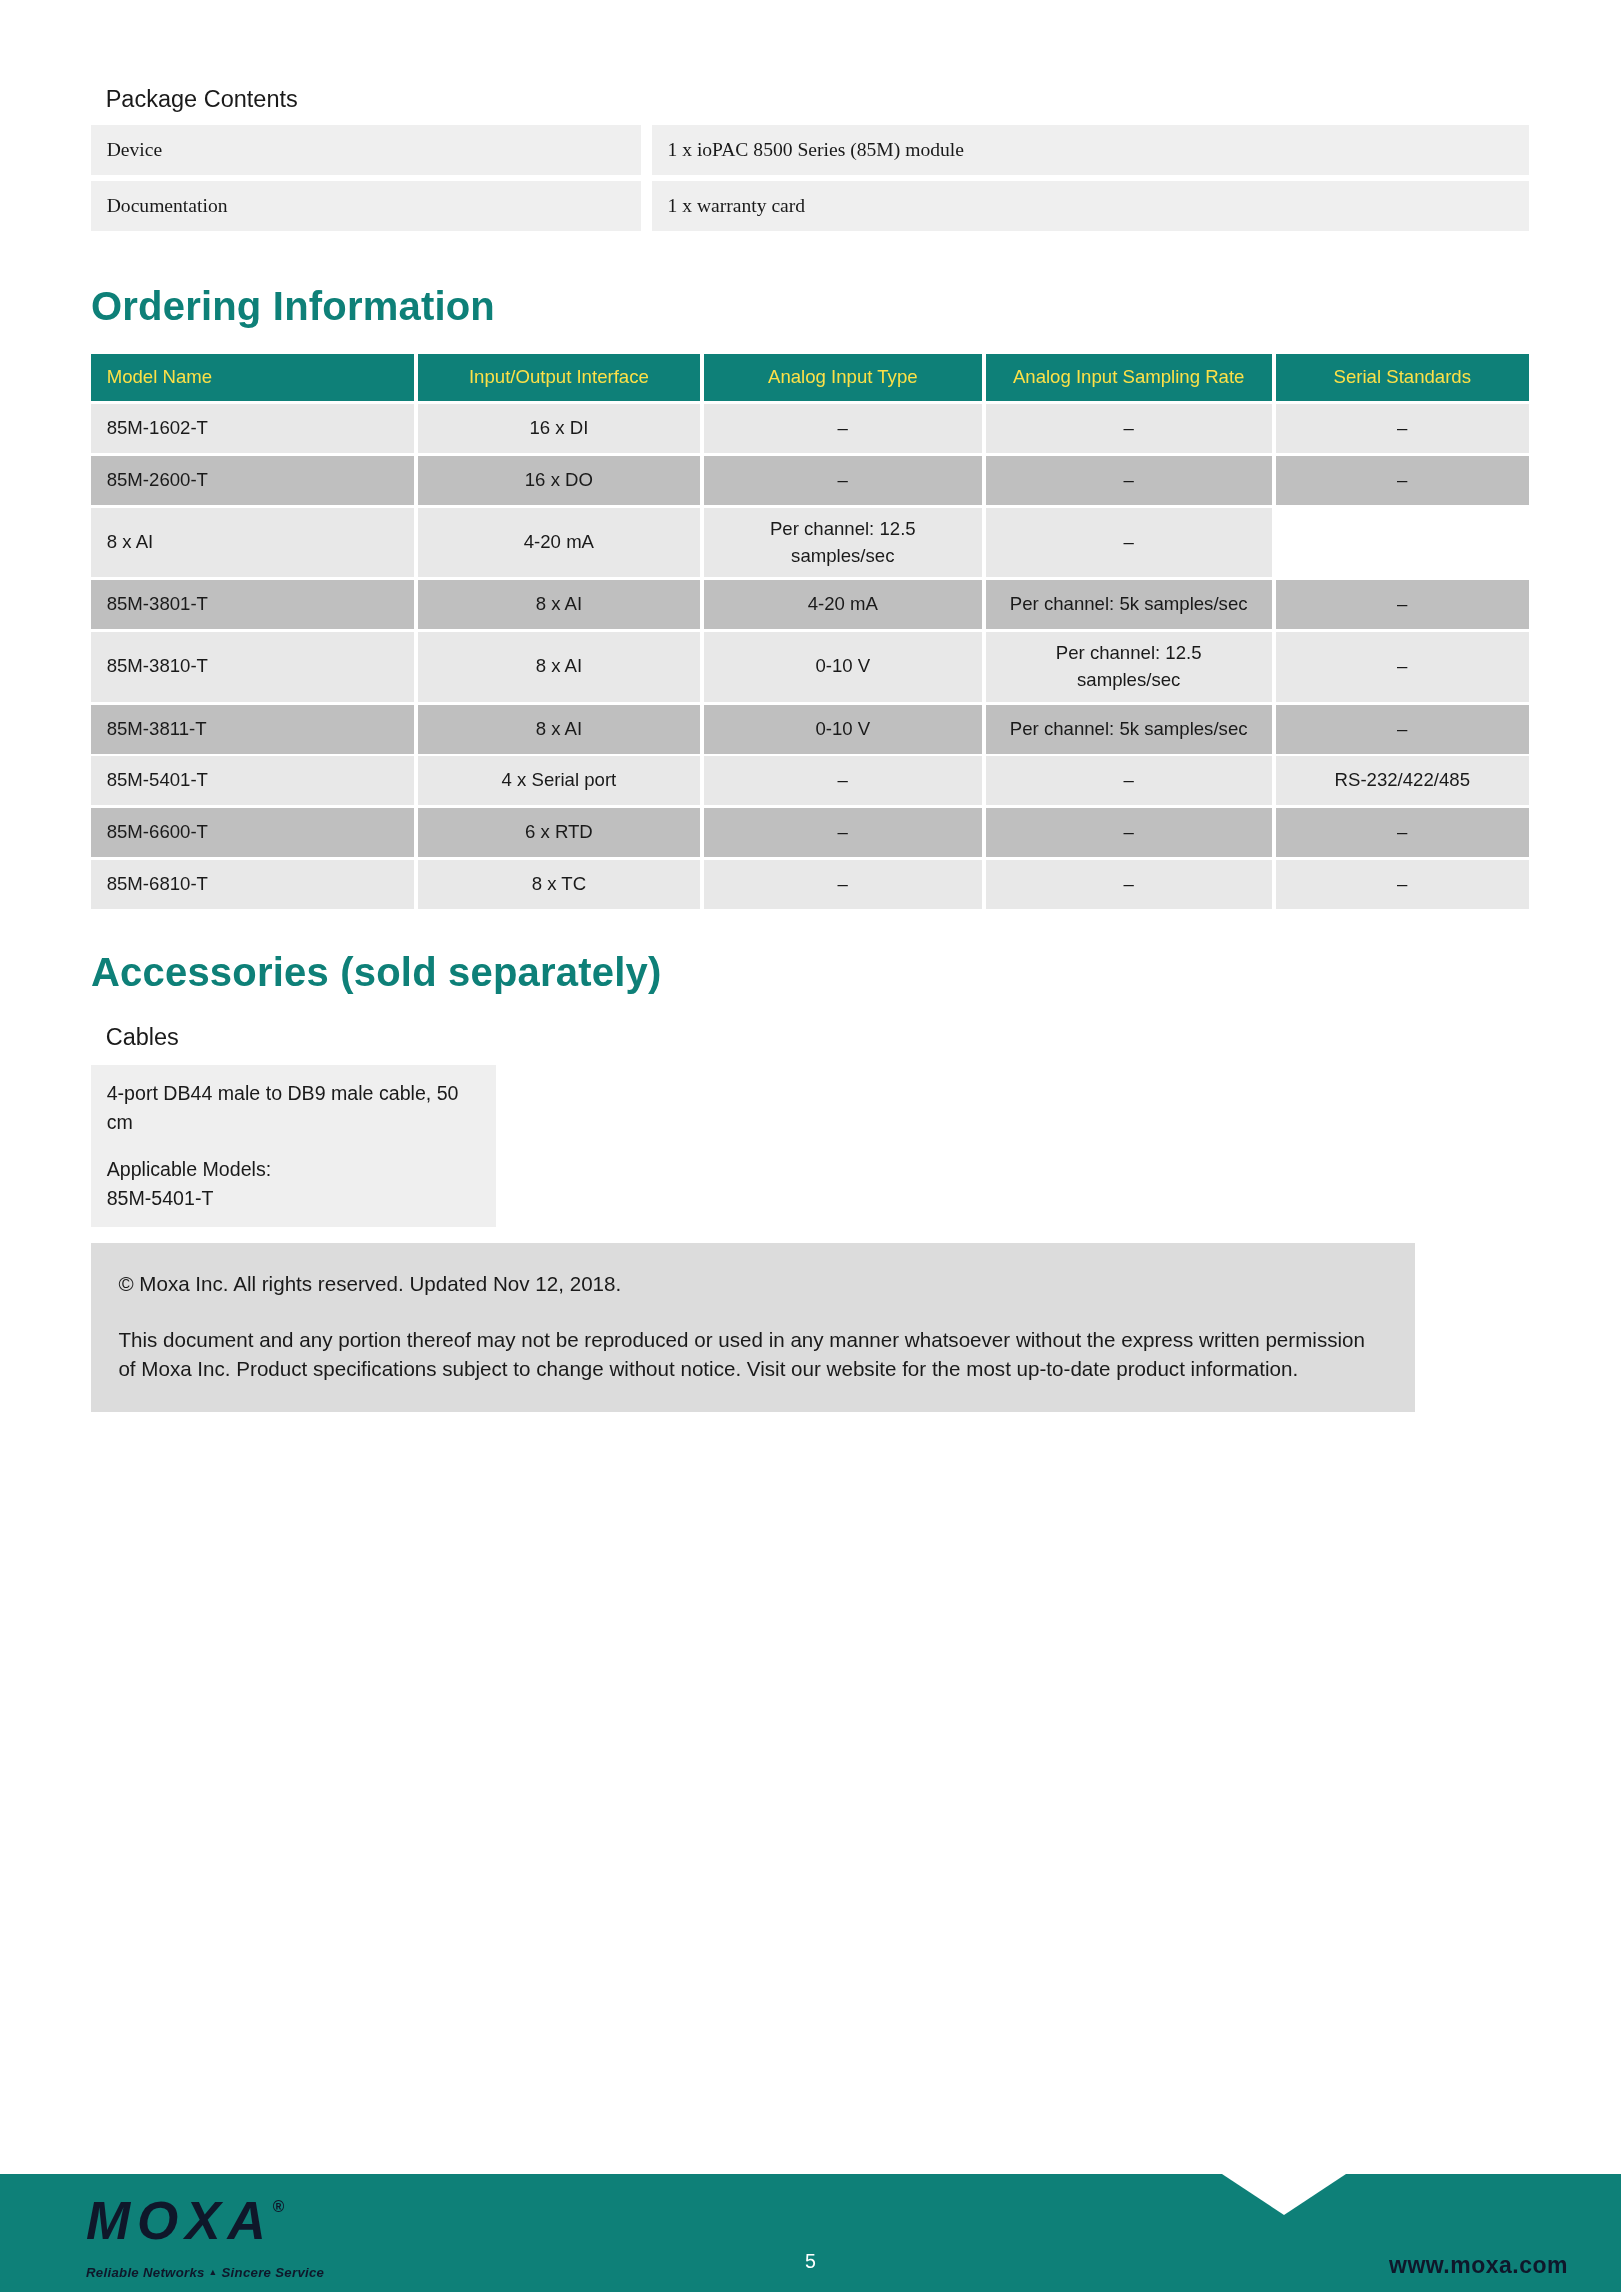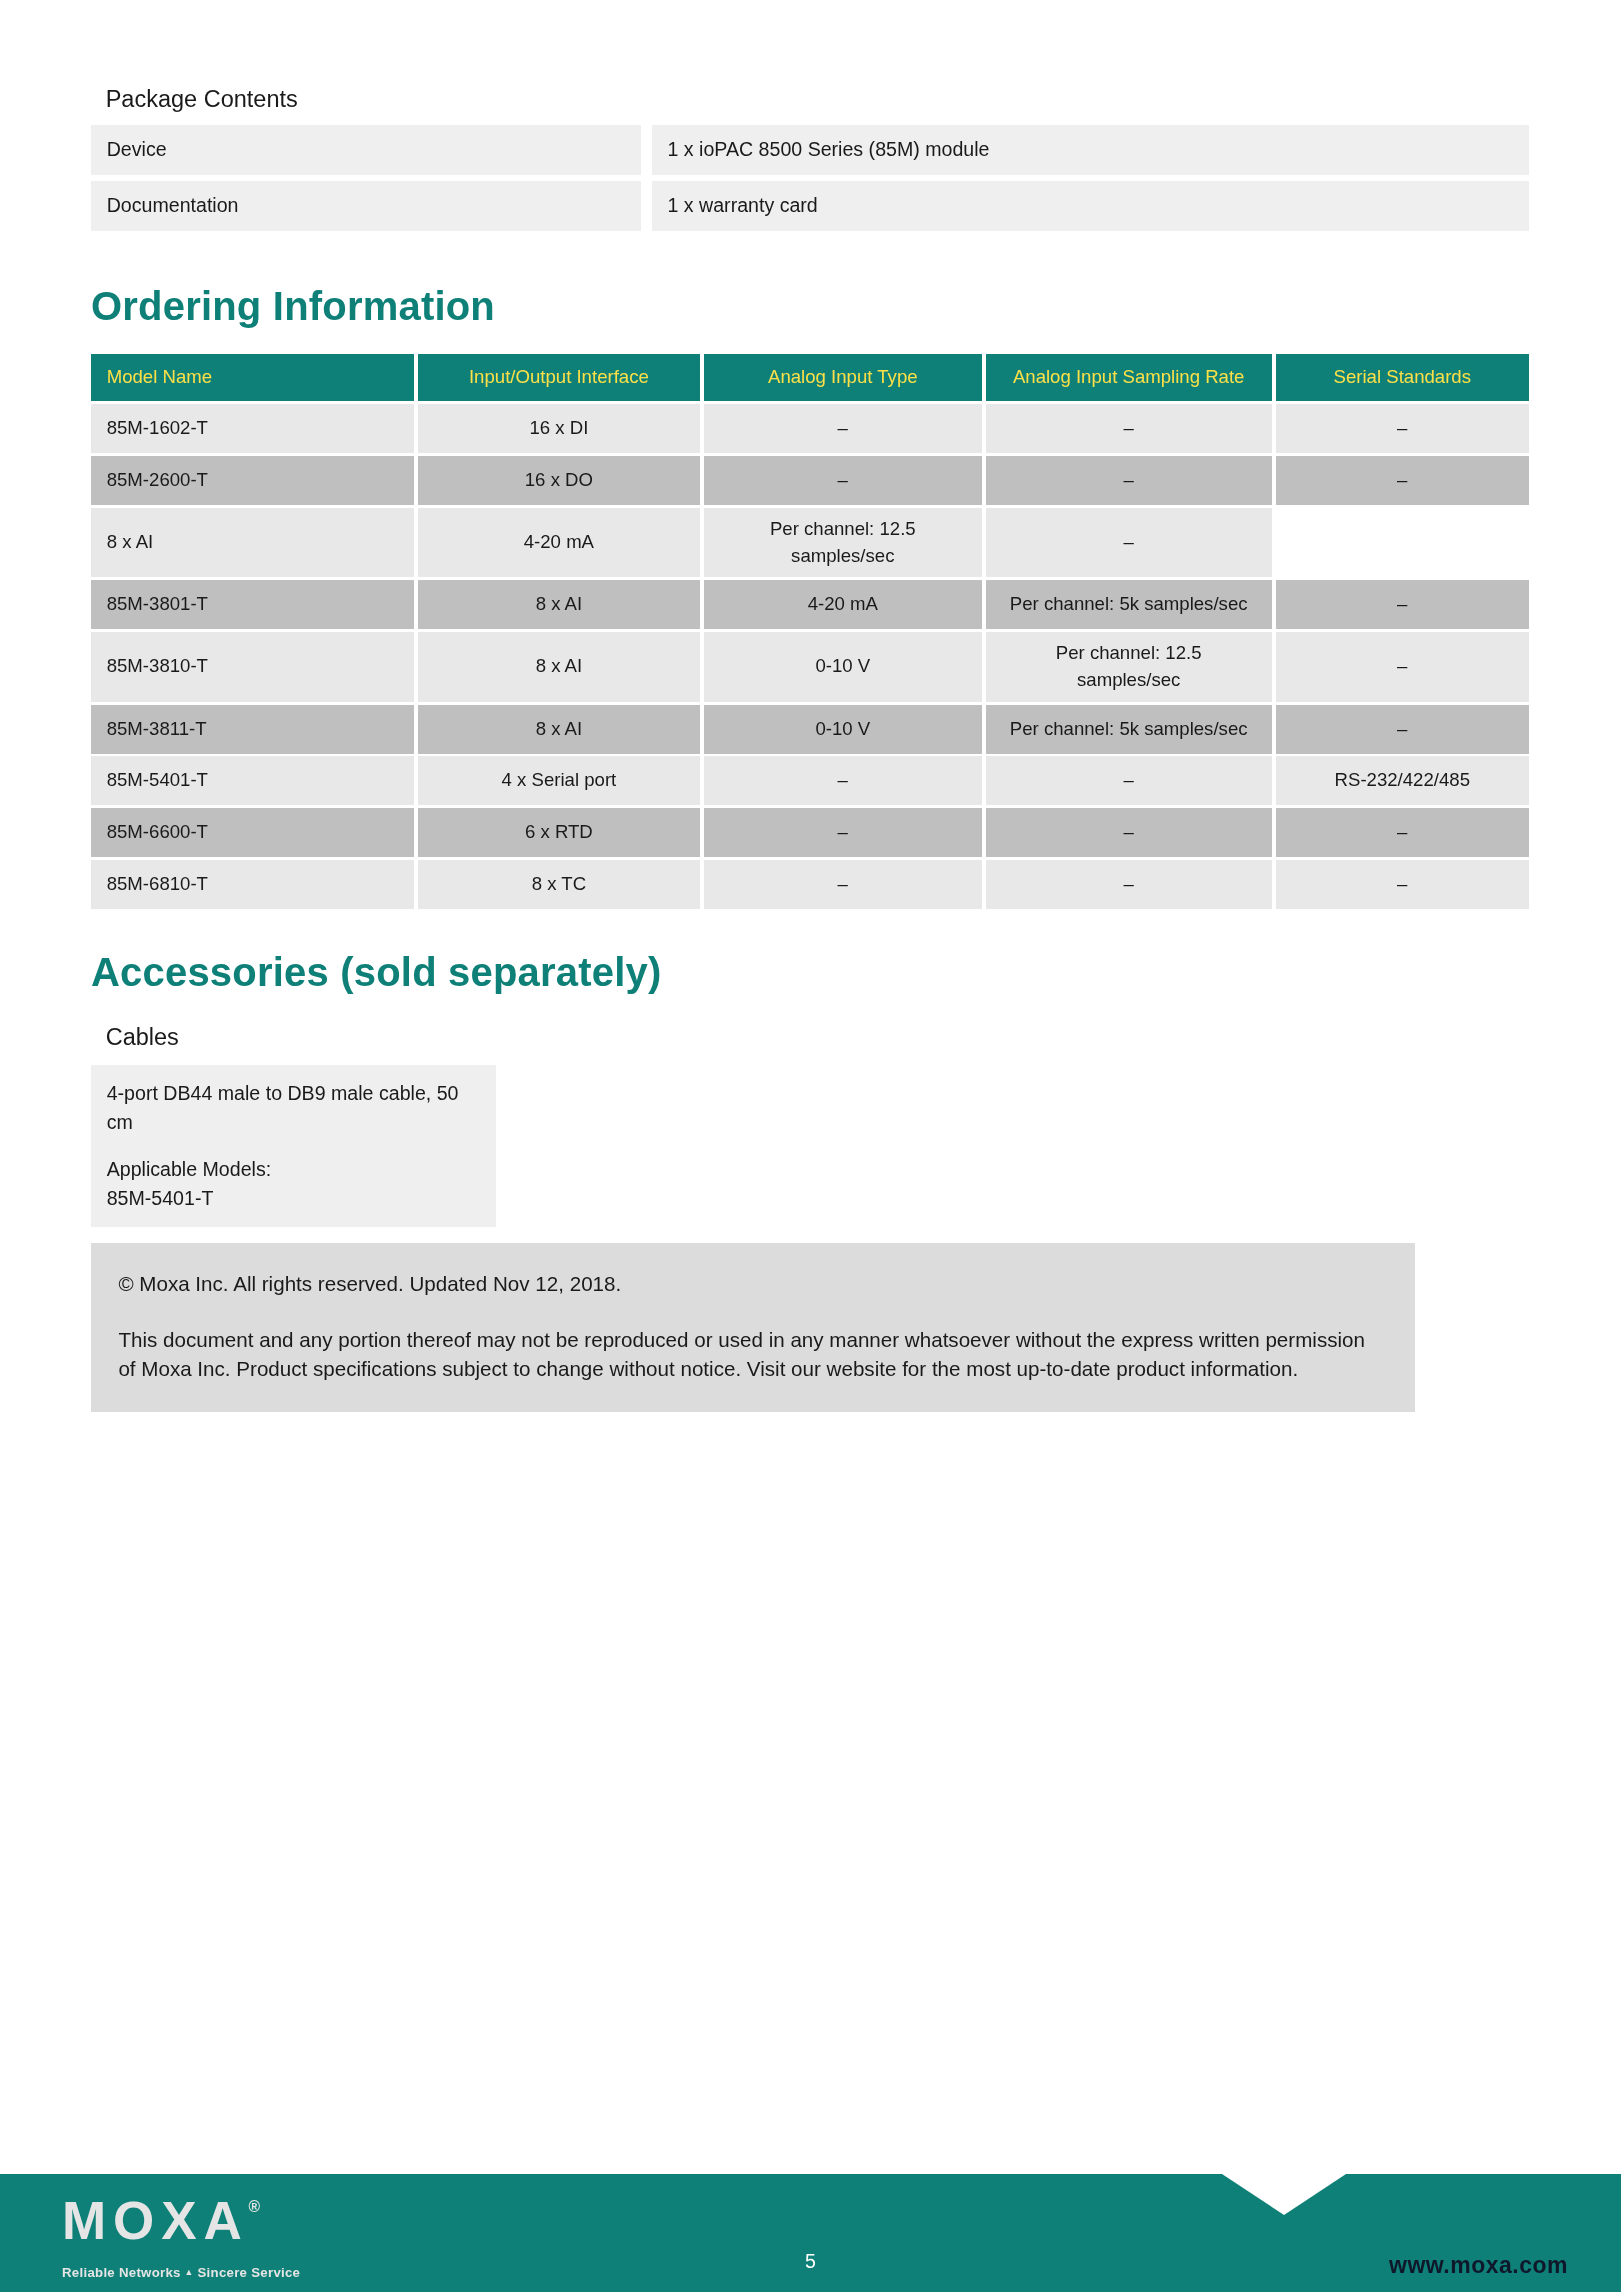--- a/index.html
+++ b/index.html
@@ -16,21 +16,21 @@
     width:1621px;height:2293px;position:relative;overflow:hidden;
     font-family:"Liberation Sans","DejaVu Sans",sans-serif;color:var(--ink);
   }
   .content{padding:86px 92px 0 91px;width:1621px;}
 
   
   .minor-title{font-size:23.5px;font-weight:400;color:var(--ink);padding-left:14.7px;}
 
   
   .kv-table{margin-top:11.8px;}
-  .kv-row{display:grid;grid-template-columns:550px 1fr;column-gap:10.8px;margin-bottom:5.9px;}
+  .kv-row{display:grid;grid-template-columns:550px 1fr;column-gap:10.8px;margin-bottom:5.9px;font-family:Liberation Serif, serif;}
   .kv-cell{background:var(--kv-bg);min-height:50px;display:flex;align-items:center;
            padding:9.8px 15.7px;font-size:19.6px;}
 
   
   .teal-heading{color:var(--teal);font-size:40px;font-weight:700;letter-spacing:0.2px;}
   .ordering-heading{margin-top:53px;}
   .accessories-heading{margin-top:41px;}
 
   
   .otable{margin-top:25.5px;width:1438px;}
@@ -53,21 +53,21 @@
   
   .legal{margin-top:15.7px;background:var(--legal-bg);padding:25.5px 29px 29px 27.4px;
          font-size:20.6px;line-height:29px;width:1324px;}
   .legal p:first-child{margin-bottom:27.4px;}
 
   
   .footer-band{position:absolute;left:0;bottom:0;width:1621px;height:119px;background:var(--teal);}
   .notch{position:absolute;top:0;left:1222px;width:0;height:0;
          border-left:62px solid transparent;border-right:62px solid transparent;
          border-top:41px solid #ffffff;}
-  .logo{position:absolute;left:62px;top:19.6px;color:#e5e5e5;}
+  .logo{position:absolute;left:86px;top:19.6px;color:#0f172a;font-style:italic;}
   .logo-word{font-size:53px;font-weight:700;letter-spacing:6.9px;line-height:1;}
   .logo-reg{font-size:15.7px;vertical-align:27.4px;letter-spacing:0;}
   .logo-tagline{margin-top:18px;font-size:13.2px;font-weight:700;letter-spacing:0.3px;white-space:nowrap;}
   .tag-sep{font-size:8.8px;vertical-align:2px;padding:0 3.9px;}
   .page-num{position:absolute;left:50%;transform:translateX(-50%);bottom:19.6px;
             color:#fff;font-size:19.6px;}
   .website{position:absolute;right:53px;bottom:13.7px;color:#0f172a;font-size:23px;font-weight:700;
            text-decoration:none;letter-spacing:0.5px;}
 </style>
 </head>

